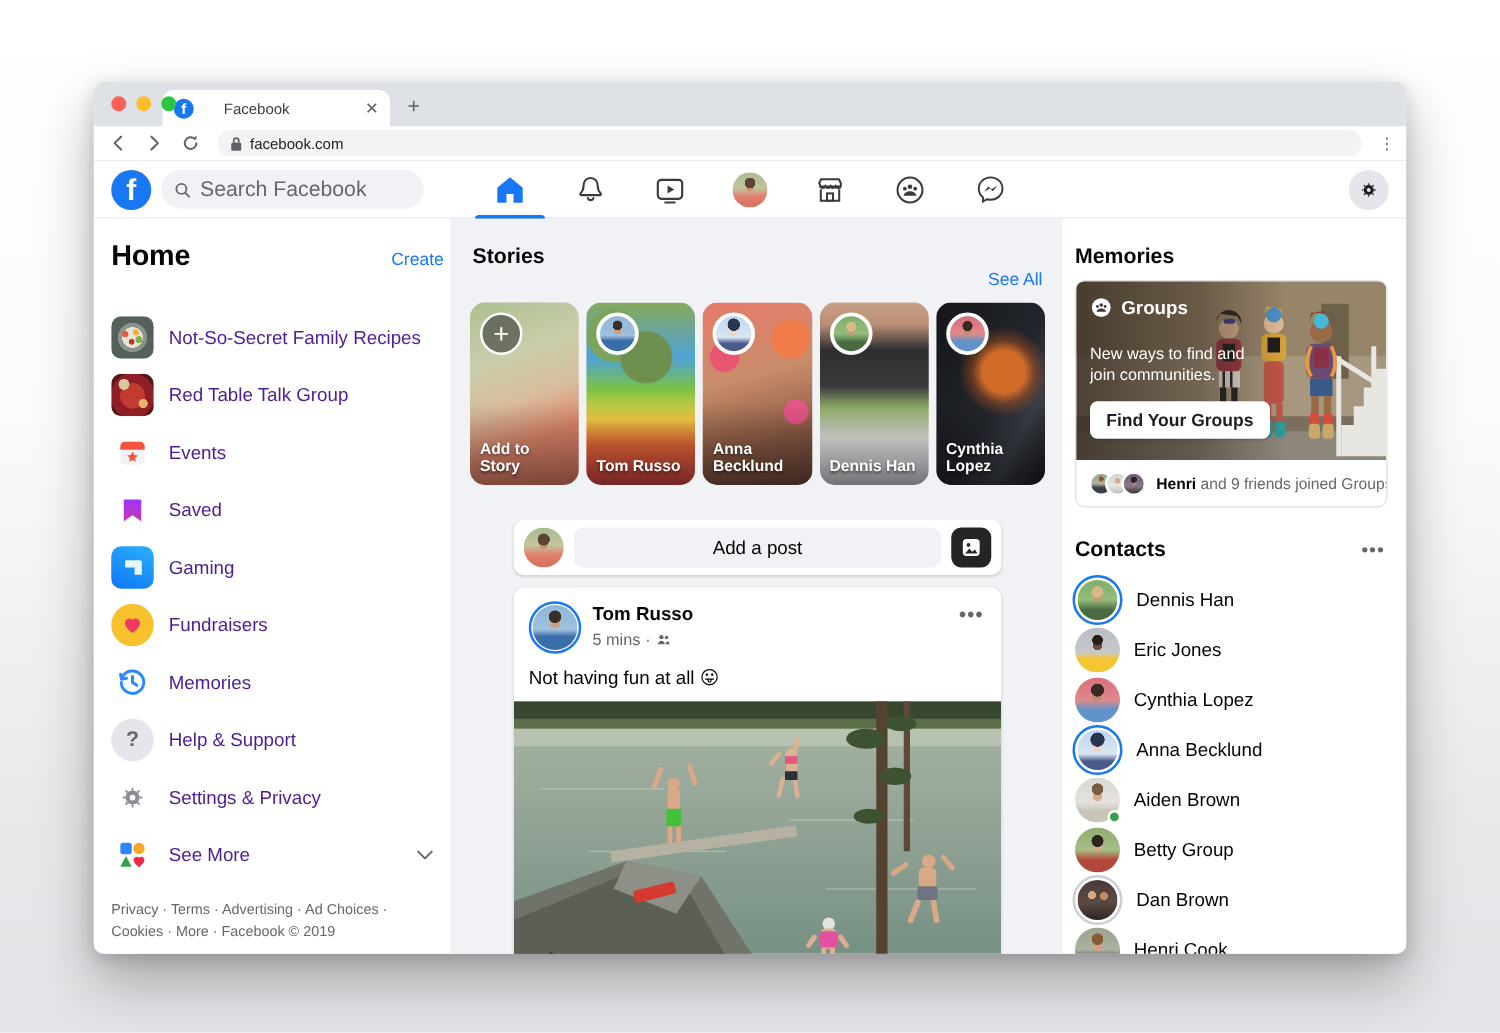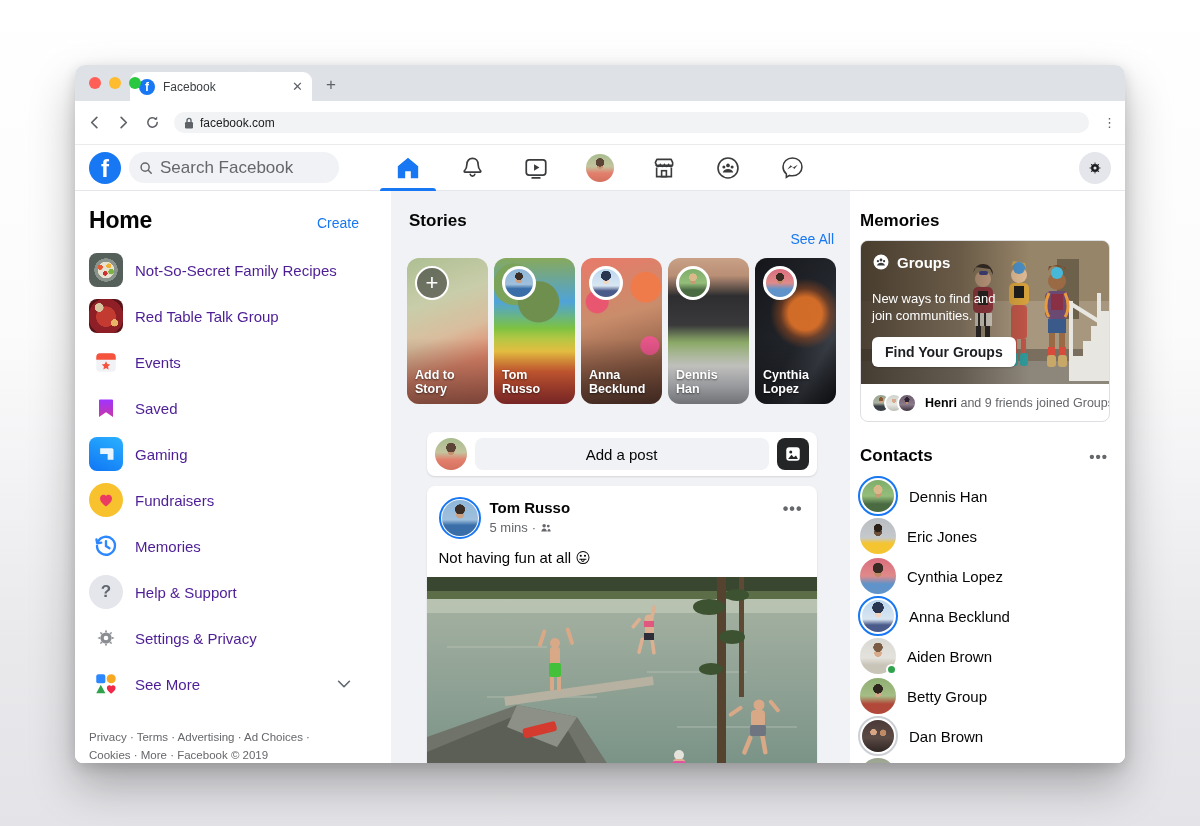--- a/index.html
+++ b/index.html
@@ -19,25 +19,25 @@
   .tabstrip { height:36px; background:#dee1e6; display:flex; align-items:flex-end; position:relative; }
   .lights { position:absolute; left:14px; top:12px; display:flex; gap:8px; }
   .light { width:12px; height:12px; border-radius:50%; }
   .l-red{background:#ff5f57;} .l-yel{background:#febc2e;} .l-grn{background:#2ac840;}
   .tab {
     margin-left:55px; width:182px; height:29px; background:#fff; border-radius:9px 9px 0 0;
     display:flex; align-items:center; padding:0 9px; gap:8px;
   }
   .favicon { width:16px; height:16px; border-radius:50%; background:#1877f2; color:#fff;
     font-size:12px; font-weight:700; display:flex; align-items:center; justify-content:center; line-height:0; }
-  .tab-title { font-size:12px; color:#3c4043; flex:1; white-space:nowrap; overflow:hidden; }
+  .tab-title { font-size:12px; color:#3c4043; flex:1; white-space:nowrap; overflow:hidden;margin-left:16px; }
   .tab-close { font-size:13px; color:#5f6368; cursor:default; }
   .newtab { margin-left:14px; margin-bottom:6px; font-size:17px; color:#5f6368; }
   
-  .addrbar { height:44px; background:#fff; display:flex; align-items:center; padding:0 12px; gap:14px;
+  .addrbar { height:28px; background:#fff; display:flex; align-items:center; padding:0 12px; gap:14px;
     border-bottom:1px solid #ebebeb; }
   .nav-arrow svg, .reload svg { display:block; }
   .urlpill { flex:1; height:21px; background:#f1f3f4; border-radius:11px; display:flex; align-items:center;
     padding:0 10px; gap:6px; }
   .url-text { font-size:12px; color:#202124; }
   .kebab { color:#5f6368; font-size:13px; letter-spacing:0; line-height:4px; text-align:center; width:10px; }
   
   .fbheader { height:46px; background:#fff; border-bottom:1px solid #e4e6eb; position:relative;
     display:flex; align-items:center; padding:0 14px; }
   .fblogo { width:32px; height:32px; border-radius:50%; background:#1877f2; color:#fff; font-weight:700;
@@ -49,21 +49,21 @@
   .searchpill input::placeholder { color:#65676b; }
   .fbnav { position:absolute; left:50%; transform:translateX(-50%); height:100%; display:flex; align-items:center; }
   .navitem { width:64px; height:100%; display:flex; align-items:center; justify-content:center; position:relative; }
   .nav-underline { position:absolute; bottom:-1px; left:4px; width:56px; height:3px; background:#1877f2; border-radius:3px 3px 0 0; }
   .nav-avatar { width:28px; height:28px; border-radius:50%; }
   .gearbtn { margin-left:auto; width:32px; height:32px; border-radius:50%; background:#e4e6eb;
     display:flex; align-items:center; justify-content:center; }
   
   .content { height:588px; background:#f0f2f5; display:flex; position:relative; }
   
-  .leftpanel { width:316px; background:#fff; padding:16px 32px 14px 14px; display:flex; flex-direction:column; }
+  .leftpanel { width:285px; background:#fff; padding:16px 5px 14px 14px; display:flex; flex-direction:column;gap:16px; }
   .lp-head { display:flex; align-items:baseline; }
   .lp-title { font-size:23px; font-weight:700; letter-spacing:-.2px; }
   .lp-create { margin-left:auto; font-size:14px; color:#1877f2; }
   .lp-list { margin-top:16px; display:flex; flex-direction:column; gap:6px; }
   .lp-item { display:flex; align-items:center; gap:12px; height:40px; border-radius:8px; }
   .lp-ic { width:34px; height:34px; border-radius:8px; flex:0 0 34px; display:flex; align-items:center; justify-content:center; }
   .lp-label { font-size:15px; color:#4c1d95; }
   .lp-chev { margin-left:auto; margin-right:6px; }
   .lp-footer { margin-top:auto; font-size:11.5px; color:#65676b; line-height:1.55; padding-right:14px; }
   

